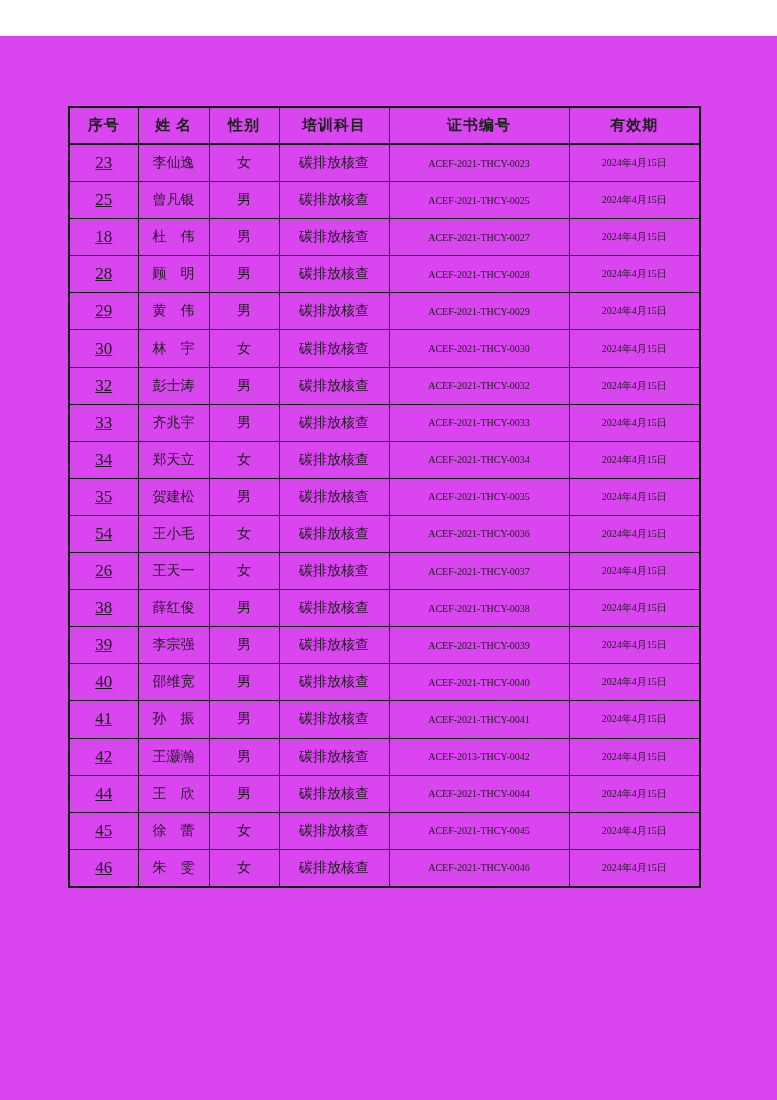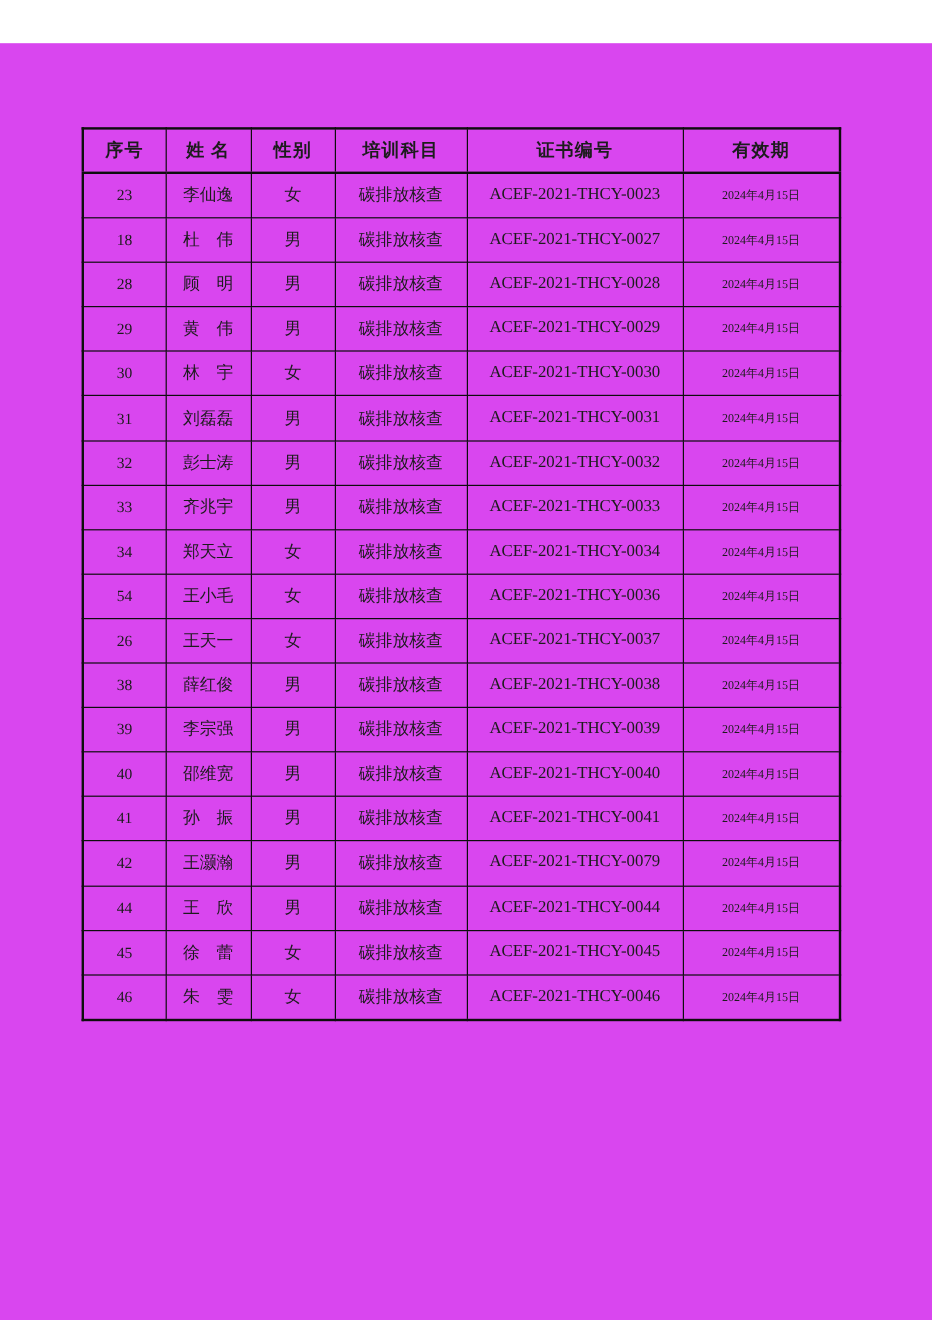--- a/index.html
+++ b/index.html
@@ -45,24 +45,25 @@
     font-size: 15px;
     font-weight: bold;
     border-bottom: 2.2px solid #0d0d0d;
     letter-spacing: 1px;
   }
   .cert-table tbody td {
     height: 36.1px;
     font-size: 14px;
   }
   .cert-table td.col-cert {
-    font-size: 14px;
+    font-size: 10px;
   }
   .cert-table td.col-no {
-    font-size: 13px;
+    font-size: 17px;
+    text-decoration: underline;
   }
   .cert-table td.col-validity {
     font-size: 10px;
   }
 </style>
 </head>
 <body>
 
 <div class="page">
   <table class="cert-table">
@@ -87,20 +88,28 @@
     <tbody>
         <tr>
           <td class="col-no">23</td>
           <td class="col-name">李仙逸</td>
           <td class="col-gender">女</td>
           <td class="col-subject">碳排放核查</td>
           <td class="col-cert">ACEF-2021-THCY-0023</td>
           <td class="col-validity">2024年4月15日</td>
         </tr>
         <tr>
+          <td class="col-no">25</td>
+          <td class="col-name">曾凡银</td>
+          <td class="col-gender">男</td>
+          <td class="col-subject">碳排放核查</td>
+          <td class="col-cert">ACEF-2021-THCY-0025</td>
+          <td class="col-validity">2024年4月15日</td>
+        </tr>
+        <tr>
           <td class="col-no">18</td>
           <td class="col-name">杜　伟</td>
           <td class="col-gender">男</td>
           <td class="col-subject">碳排放核查</td>
           <td class="col-cert">ACEF-2021-THCY-0027</td>
           <td class="col-validity">2024年4月15日</td>
         </tr>
         <tr>
           <td class="col-no">28</td>
           <td class="col-name">顾　明</td>
@@ -119,28 +128,20 @@
         </tr>
         <tr>
           <td class="col-no">30</td>
           <td class="col-name">林　宇</td>
           <td class="col-gender">女</td>
           <td class="col-subject">碳排放核查</td>
           <td class="col-cert">ACEF-2021-THCY-0030</td>
           <td class="col-validity">2024年4月15日</td>
         </tr>
         <tr>
-          <td class="col-no">31</td>
-          <td class="col-name">刘磊磊</td>
-          <td class="col-gender">男</td>
-          <td class="col-subject">碳排放核查</td>
-          <td class="col-cert">ACEF-2021-THCY-0031</td>
-          <td class="col-validity">2024年4月15日</td>
-        </tr>
-        <tr>
           <td class="col-no">32</td>
           <td class="col-name">彭士涛</td>
           <td class="col-gender">男</td>
           <td class="col-subject">碳排放核查</td>
           <td class="col-cert">ACEF-2021-THCY-0032</td>
           <td class="col-validity">2024年4月15日</td>
         </tr>
         <tr>
           <td class="col-no">33</td>
           <td class="col-name">齐兆宇</td>
@@ -151,20 +152,28 @@
         </tr>
         <tr>
           <td class="col-no">34</td>
           <td class="col-name">郑天立</td>
           <td class="col-gender">女</td>
           <td class="col-subject">碳排放核查</td>
           <td class="col-cert">ACEF-2021-THCY-0034</td>
           <td class="col-validity">2024年4月15日</td>
         </tr>
         <tr>
+          <td class="col-no">35</td>
+          <td class="col-name">贺建松</td>
+          <td class="col-gender">男</td>
+          <td class="col-subject">碳排放核查</td>
+          <td class="col-cert">ACEF-2021-THCY-0035</td>
+          <td class="col-validity">2024年4月15日</td>
+        </tr>
+        <tr>
           <td class="col-no">54</td>
           <td class="col-name">王小毛</td>
           <td class="col-gender">女</td>
           <td class="col-subject">碳排放核查</td>
           <td class="col-cert">ACEF-2021-THCY-0036</td>
           <td class="col-validity">2024年4月15日</td>
         </tr>
         <tr>
           <td class="col-no">26</td>
           <td class="col-name">王天一</td>
@@ -203,21 +212,21 @@
           <td class="col-gender">男</td>
           <td class="col-subject">碳排放核查</td>
           <td class="col-cert">ACEF-2021-THCY-0041</td>
           <td class="col-validity">2024年4月15日</td>
         </tr>
         <tr>
           <td class="col-no">42</td>
           <td class="col-name">王灏瀚</td>
           <td class="col-gender">男</td>
           <td class="col-subject">碳排放核查</td>
-          <td class="col-cert">ACEF-2021-THCY-0079</td>
+          <td class="col-cert">ACEF-2013-THCY-0042</td>
           <td class="col-validity">2024年4月15日</td>
         </tr>
         <tr>
           <td class="col-no">44</td>
           <td class="col-name">王　欣</td>
           <td class="col-gender">男</td>
           <td class="col-subject">碳排放核查</td>
           <td class="col-cert">ACEF-2021-THCY-0044</td>
           <td class="col-validity">2024年4月15日</td>
         </tr>

